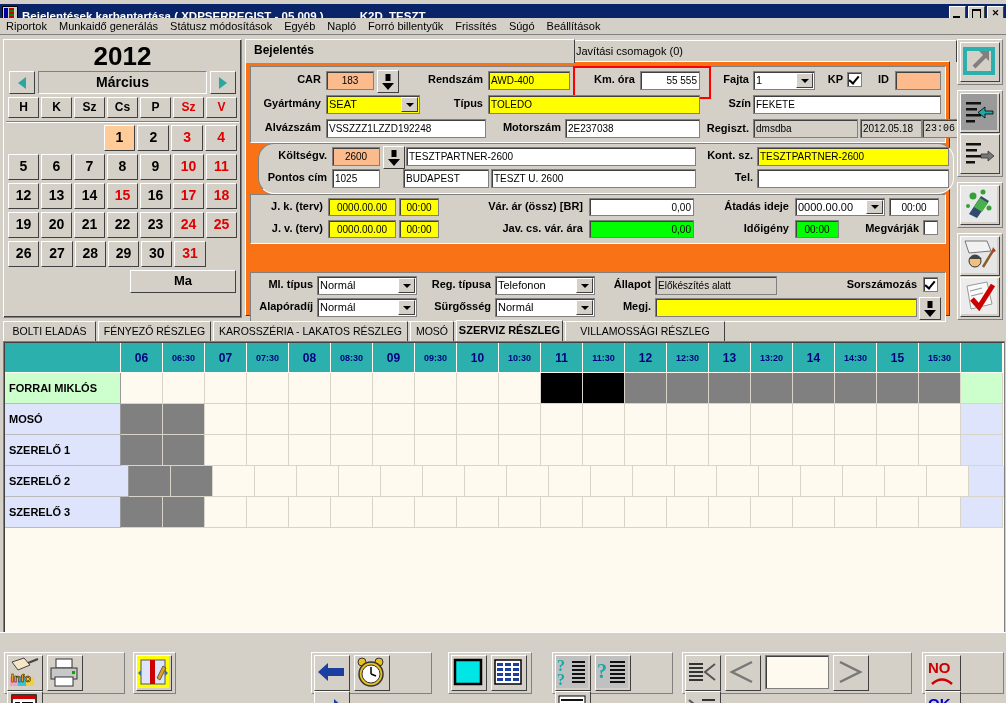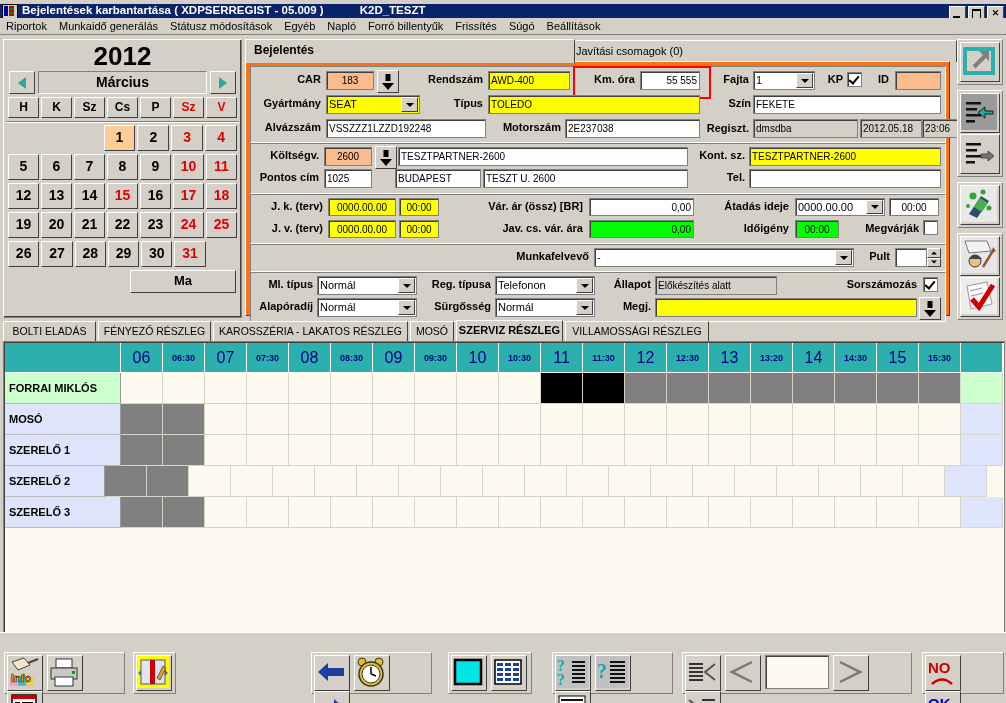--- a/index.html
+++ b/index.html
@@ -9,21 +9,21 @@
     font-size:11px;
     background:#d4d0c8;
     -webkit-font-smoothing:none;
   }
   .app{position:relative;width:1006px;height:703px;background:#d4d0c8;overflow:hidden;}
 
   
   .titlebar{
     position:absolute;left:0;top:4px;width:1006px;height:18px;
     background:linear-gradient(to bottom,#0a246a,#0a246a);
-    display:flex;align-items:flex-start;
+    display:flex;align-items:flex-end;
   }
   .title-icon{width:14px;height:14px;margin-left:2px;margin-right:4px;
     background:#d4d0c8;border:1px solid #000;position:relative;flex:0 0 auto;}
   .title-icon:before{content:"";position:absolute;left:1px;top:1px;width:4px;height:10px;background:#0000a0;}
   .title-icon:after{content:"";position:absolute;left:6px;top:1px;width:5px;height:10px;
      background:repeating-linear-gradient(to bottom,#c00 0 2px,#080 2px 4px);}
   .title-text{color:#fff;font-weight:bold;font-size:11.5px;white-space:nowrap;}
   .title-sub{color:#fff;font-weight:bold;font-size:11.5px;margin-left:36px;}
   .title-btns{position:absolute;right:2px;top:2px;display:flex;gap:2px;}
   .tbtn{width:15px;height:14px;background:#d4d0c8;
@@ -132,21 +132,21 @@
     font-size:10.5px;line-height:19px;text-align:center;color:#000;box-sizing:border-box;}
   .stab.active{top:0;height:21px;font-weight:bold;font-size:11px;background:#d4d0c8;z-index:5;}
 
   
   .sched{position:absolute;left:3px;top:306px;width:1000px;height:326px;
     background:#fffaf0;border:1px solid #808080;box-shadow:inset 1px 1px 0 #404040;overflow:hidden;}
   .sgrid{position:absolute;left:1px;top:1px;}
   .srow{display:flex;}
   .hcell{background:#2cb0ae;border-right:1px solid #fffaf0;border-bottom:1px solid #fffaf0;
     box-sizing:border-box;color:#000080;text-align:center;display:flex;align-items:center;justify-content:center;}
-  .hcell.hour{font-size:16px;font-weight:normal;}
+  .hcell.hour{font-size:12px;font-weight:bold;}
   .hcell.half{font-size:9px;font-weight:bold;}
   .namecell{background:#ccffcc;border-right:1px solid #999;border-bottom:1px solid #bbb;
     box-sizing:border-box;font-size:11px;font-weight:bold;color:#000;display:flex;align-items:center;padding-left:4px;}
   .namecell.blue{background:#dde4fb;}
   .cell{background:#fffaf0;border-right:1px solid #d8d4c8;border-bottom:1px solid #d8d4c8;box-sizing:border-box;}
   .cell.grey{background:#808080;}
   .cell.black{background:#000000;}
   .cell.green{background:#ccffcc;}
   .cell.blue{background:#dde4fb;}
 
@@ -313,24 +313,24 @@
           <div class="lbl" style="left:440px;top:30px;width:60px;">Szín</div>
           <div class="fld" style="left:502px;top:28px;width:188px;height:19px;">FEKETE</div>
 
           <div class="lbl" style="left:2px;top:54px;width:68px;">Alvázszám</div>
           <div class="fld" style="left:75px;top:52px;width:160px;height:19px;">VSSZZZ1LZZD192248</div>
           <div class="lbl" style="left:240px;top:54px;width:70px;">Motorszám</div>
           <div class="fld" style="left:314px;top:52px;width:135px;height:19px;">2E237038</div>
           <div class="lbl" style="left:434px;top:55px;width:64px;">Regiszt.</div>
           <div class="fld grey" style="left:502px;top:52px;width:105px;height:19px;font-size:10px;">dmsdba</div>
           <div class="fld grey" style="left:609px;top:52px;width:62px;height:19px;">2012.05.18</div>
-          <div class="fld grey" style="left:671px;top:52px;width:36px;height:19px;">23:06</div>
-        </div>
-
-        <div class="grp" style="left:4px;top:81px;width:694px;height:49px;">
+          <div class="fld grey" style="left:671px;top:52px;width:36px;height:19px;font-family:Liberation Mono, monospace;">23:06</div>
+        </div>
+
+        <div class="grp" style="left:12px;top:81px;width:694px;height:49px;border-radius:16px;">
           <div class="lbl" style="left:0px;top:5px;width:68px;">Költségv.</div>
           <div class="fld org" style="left:73px;top:3px;width:48px;height:19px;">2600</div>
           <div class="dnbtn" style="left:124px;top:2px;width:20px;height:21px;"></div>
           <div class="fld" style="left:147px;top:3px;width:290px;height:19px;">TESZTPARTNER-2600</div>
           <div class="lbl" style="left:432px;top:5px;width:62px;">Kont. sz.</div>
           <div class="fld yel" style="left:498px;top:3px;width:192px;height:19px;">TESZTPARTNER-2600</div>
 
           <div class="lbl" style="left:0px;top:27px;width:68px;">Pontos cím</div>
           <div class="fld" style="left:73px;top:25px;width:48px;height:19px;">1025</div>
           <div class="fld" style="left:144px;top:25px;width:86px;height:19px;">BUDAPEST</div>
@@ -356,33 +356,20 @@
           <div class="fld yel c" style="left:77px;top:25px;width:68px;height:18px;">0000.00.00</div>
           <div class="fld yel c" style="left:148px;top:25px;width:40px;height:18px;">00:00</div>
           <div class="lbl" style="left:200px;top:27px;width:132px;">Jav. cs. vár. ára</div>
           <div class="fld grn" style="left:338px;top:25px;width:105px;height:18px;">0,00</div>
           <div class="lbl" style="left:460px;top:27px;width:78px;">Időigény</div>
           <div class="fld grn c" style="left:544px;top:25px;width:44px;height:18px;">00:00</div>
           <div class="lbl" style="left:596px;top:27px;width:72px;">Megvárják</div>
           <div class="chk" style="left:672px;top:25px;"></div>
         </div>
 
-        <div class="grp" style="left:4px;top:182px;width:694px;height:26px;">
-          <div class="lbl" style="left:252px;top:5px;width:86px;">Munkafelvevő</div>
-          <div class="combo" style="left:343px;top:3px;width:260px;height:19px;">
-            <div class="cv">-</div>
-            <div class="cb"></div>
-          </div>
-          <div class="lbl" style="left:607px;top:5px;width:32px;">Pult</div>
-          <div class="fld" style="left:644px;top:3px;width:32px;height:19px;"></div>
-          <div class="spin" style="left:676px;top:3px;height:19px;">
-            <div class="up"></div>
-            <div class="dn"></div>
-          </div>
-        </div>
 
         <div class="grp" style="left:4px;top:210px;width:694px;height:48px;">
           <div class="lbl" style="left:0px;top:5px;width:62px;">Ml. típus</div>
           <div class="combo" style="left:66px;top:3px;width:100px;height:19px;">
             <div class="cv">Normál</div>
             <div class="cb"></div>
           </div>
           <div class="lbl" style="left:170px;top:5px;width:70px;">Reg. típusa</div>
           <div class="combo" style="left:244px;top:3px;width:100px;height:19px;">
             <div class="cv">Telefonon</div>
@@ -409,21 +396,21 @@
         </div>
       </div>
     </div>
 
     <div class="tabstrip" id="tabstrip">
         <div class="stab" style="left: 0px; width: 93px;">BOLTI ELADÁS</div>
         <div class="stab" style="left: 95px; width: 113px;">FÉNYEZŐ RÉSZLEG</div>
         <div class="stab" style="left: 210px; width: 195px;">KAROSSZÉRIA - LAKATOS RÉSZLEG</div>
         <div class="stab" style="left: 407px; width: 44px;">MOSÓ</div>
         <div class="stab active" style="left: 453px; width: 107px;">SZERVIZ RÉSZLEG</div>
-        <div class="stab" style="left: 562px; width: 144px;">VILLAMOSSÁGI RÉSZLEG</div>
+        <div class="stab" style="left: 562px; width: 160px;">VILLAMOSSÁGI RÉSZLEG</div>
       </div>
 
     <div class="sched">
       <div class="sgrid" id="sgrid">
           <div class="srow">
             <div class="hcell name" style="width: 116px; height: 30px;"></div>
             <div class="hcell hour" style="width: 42px; height: 30px;">06</div>
             <div class="hcell half" style="width: 42px; height: 30px;">06:30</div>
             <div class="hcell hour" style="width: 42px; height: 30px;">07</div>
             <div class="hcell half" style="width: 42px; height: 30px;">07:30</div>
@@ -511,21 +498,21 @@
             <div class="cell" style="width: 42px; height: 31px;"></div>
             <div class="cell" style="width: 42px; height: 31px;"></div>
             <div class="cell" style="width: 42px; height: 31px;"></div>
             <div class="cell" style="width: 42px; height: 31px;"></div>
             <div class="cell" style="width: 42px; height: 31px;"></div>
             <div class="cell" style="width: 42px; height: 31px;"></div>
             <div class="cell" style="width: 42px; height: 31px;"></div>
             <div class="cell blue" style="width: 42px; height: 31px;"></div>
           </div>
           <div class="srow">
-            <div class="namecell blue" style="width: 100px; height: 31px;">SZERELŐ 2</div>
+            <div class="namecell blue" style="width: 124px; height: 31px;">SZERELŐ 2</div>
             <div class="cell grey" style="width: 42px; height: 31px;"></div>
             <div class="cell grey" style="width: 42px; height: 31px;"></div>
             <div class="cell" style="width: 42px; height: 31px;"></div>
             <div class="cell" style="width: 42px; height: 31px;"></div>
             <div class="cell" style="width: 42px; height: 31px;"></div>
             <div class="cell" style="width: 42px; height: 31px;"></div>
             <div class="cell" style="width: 42px; height: 31px;"></div>
             <div class="cell" style="width: 42px; height: 31px;"></div>
             <div class="cell" style="width: 42px; height: 31px;"></div>
             <div class="cell" style="width: 42px; height: 31px;"></div>

